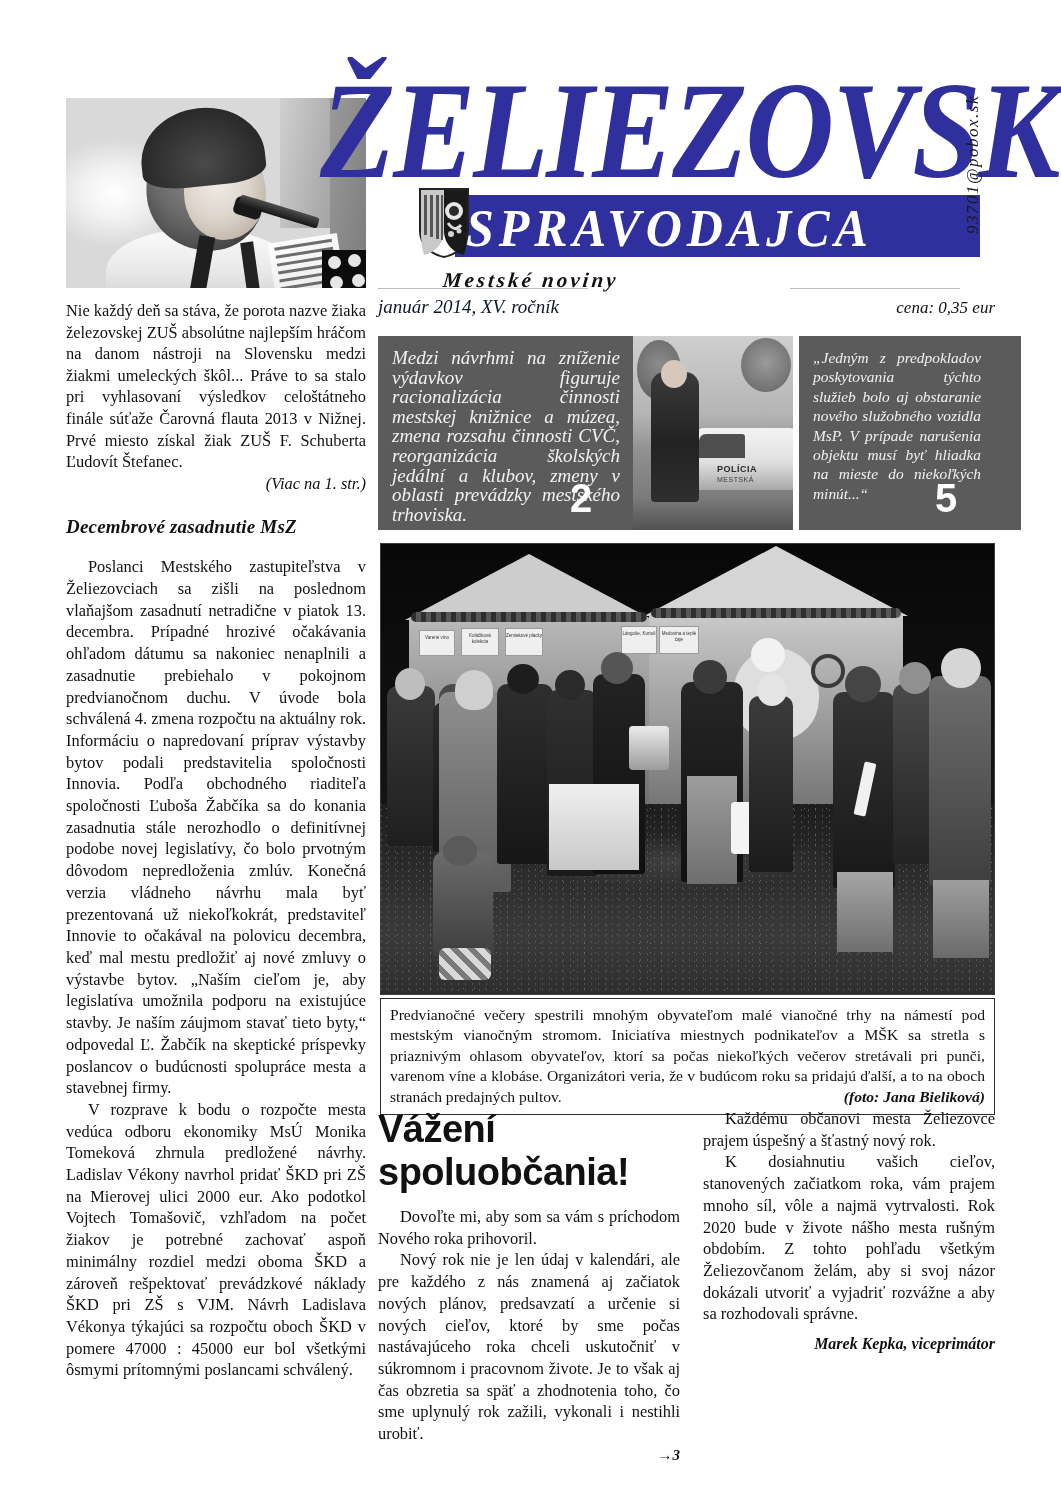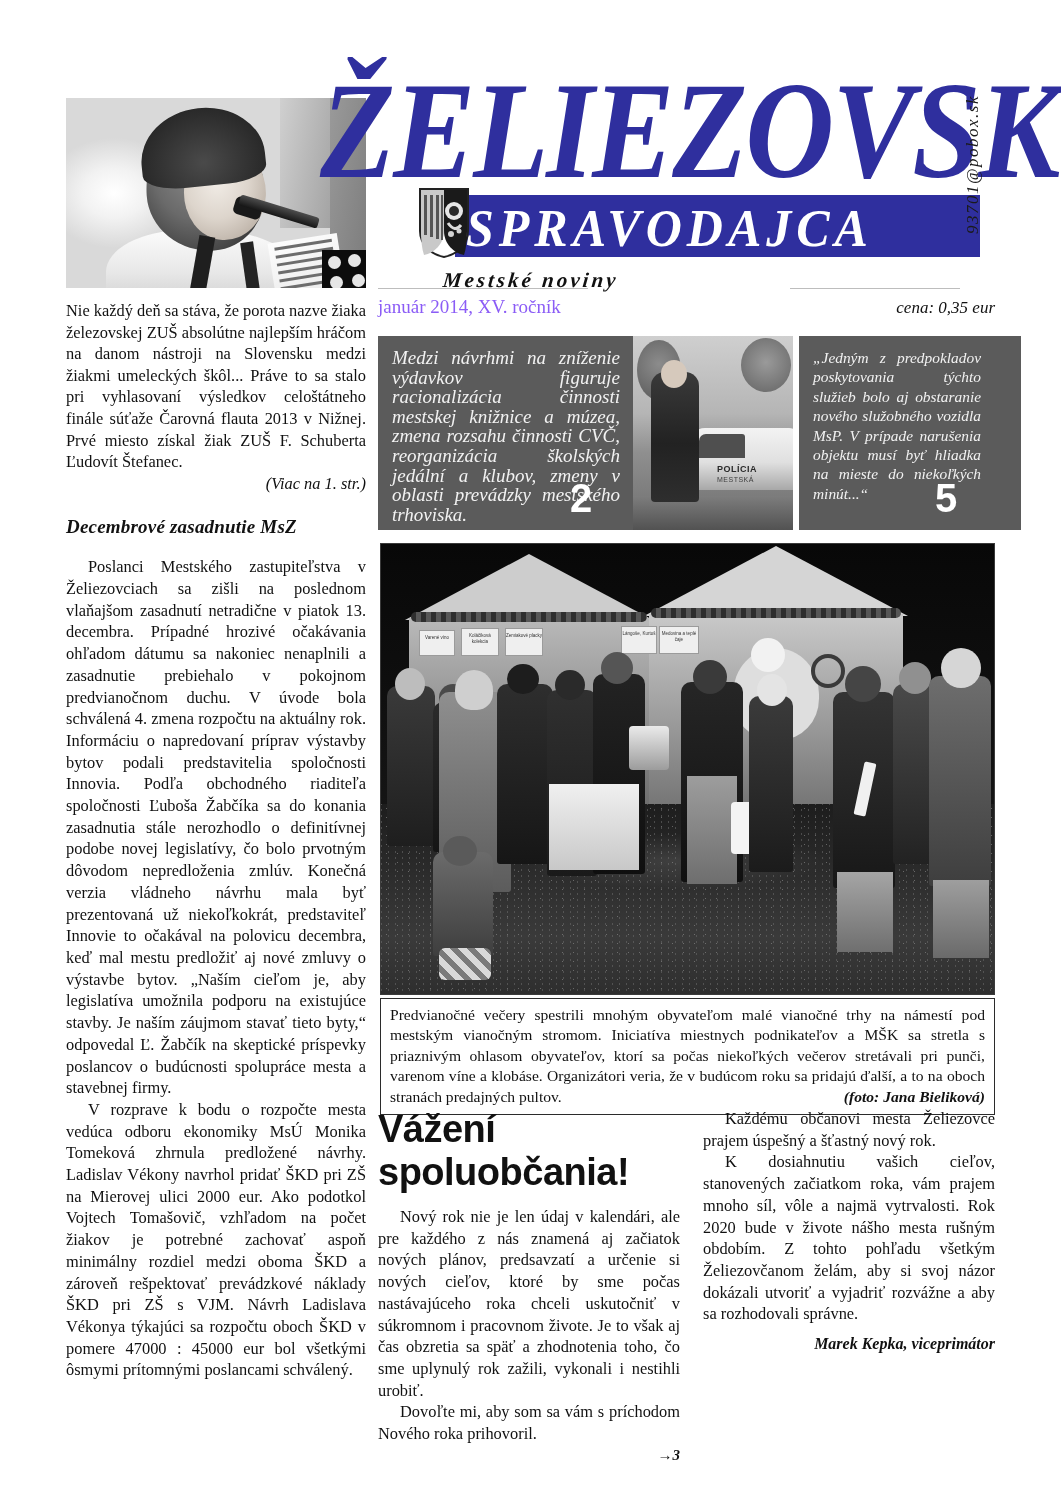--- a/index.html
+++ b/index.html
@@ -100,21 +100,21 @@
   .mestske{
     position:absolute;left:0;right:0;top:268px;text-align:center;
     font-family:"Liberation Serif", serif;
     font-style:italic;font-weight:bold;font-size:21px;letter-spacing:3px;color:#111;
   }
   .mestske span{display:inline-block;transform:skewX(-6deg);}
   .rule-left{position:absolute;left:378px;top:288px;width:210px;height:1px;background:#bdbdbd;}
   .rule-right{position:absolute;left:790px;top:288px;width:170px;height:1px;background:#bdbdbd;}
   .issue-line{
     position:absolute;left:378px;top:296px;
-    font-family:"Liberation Serif", serif;font-size:19px;color:#8b5cf6;
+    font-family:"Liberation Serif", serif;font-style:italic;font-size:19px;color:#0f172a;
   }
   .price-line{
     position:absolute;right:66px;top:298px;
     font-family:"Liberation Serif", serif;font-style:italic;font-size:17px;color:#111;
   }
 
   
   .col-left{position:absolute;left:66px;top:300px;width:300px;}
   .lead-para{
     font-size:16.4px;line-height:21.6px;text-align:justify;text-justify:inter-word;
@@ -414,22 +414,22 @@
     <div class="p-head" style="left:560px;top:104px;width:40px;height:40px;background:#d6d6d6;"></div>
     <div style="position:absolute;left:552px;top:336px;width:56px;height:78px;background:linear-gradient(180deg,#9e9e9e,#6a6a6a);"></div>
   </div>
 
   <div class="caption-box">
     <p class="caption-text"><span>Predvianočné večery spestrili mnohým obyvateľom malé vianočné trhy na námestí pod mestským vianočným stromom. Iniciatíva miestnych podnikateľov a MŠK sa stretla s priaznivým ohlasom obyvateľov, ktorí sa počas niekoľkých večerov stretávali pri punči, varenom víne a klobáse. Organizátori veria, že v budúcom roku sa pridajú ďalší, a to na oboch stranách predajných pultov.</span> <span class="caption-credit">(foto: Jana Bieliková)</span></p>
   </div>
 
   <div class="col-mid">
     <h2 class="h-big">Vážení spoluobčania!</h2>
+    <p class="body-para">Dovoľte mi, aby som sa vám s príchodom Nového roka prihovoril.</p>
     <p class="body-para">Nový rok nie je len údaj v kalendári, ale pre každého z nás znamená aj začiatok nových plánov, predsavzatí a určenie si nových cieľov, ktoré by sme počas nastávajúceho roka chceli uskutočniť v súkromnom i pracovnom živote. Je to však aj čas obzretia sa späť a zhodnotenia toho, čo sme uplynulý rok zažili, vykonali i nestihli urobiť.</p>
-    <p class="body-para">Dovoľte mi, aby som sa vám s príchodom Nového roka prihovoril.</p>
     <p class="cont">→3</p>
   </div>
 
   <div class="col-right">
     <p class="body-para">Každému občanovi mesta Želiezovce prajem úspešný a šťastný nový rok.</p>
     <p class="body-para">K dosiahnutiu vašich cieľov, stanovených začiatkom roka, vám prajem mnoho síl, vôle a najmä vytrvalosti. Rok 2020 bude v živote nášho mesta rušným obdobím. Z tohto pohľadu všetkým Želiezovčanom želám, aby si svoj názor dokázali utvoriť a vyjadriť rozvážne a aby sa rozhodovali správne.</p>
     <p class="signoff">Marek Kepka, viceprimátor</p>
   </div>
 
 </div>

